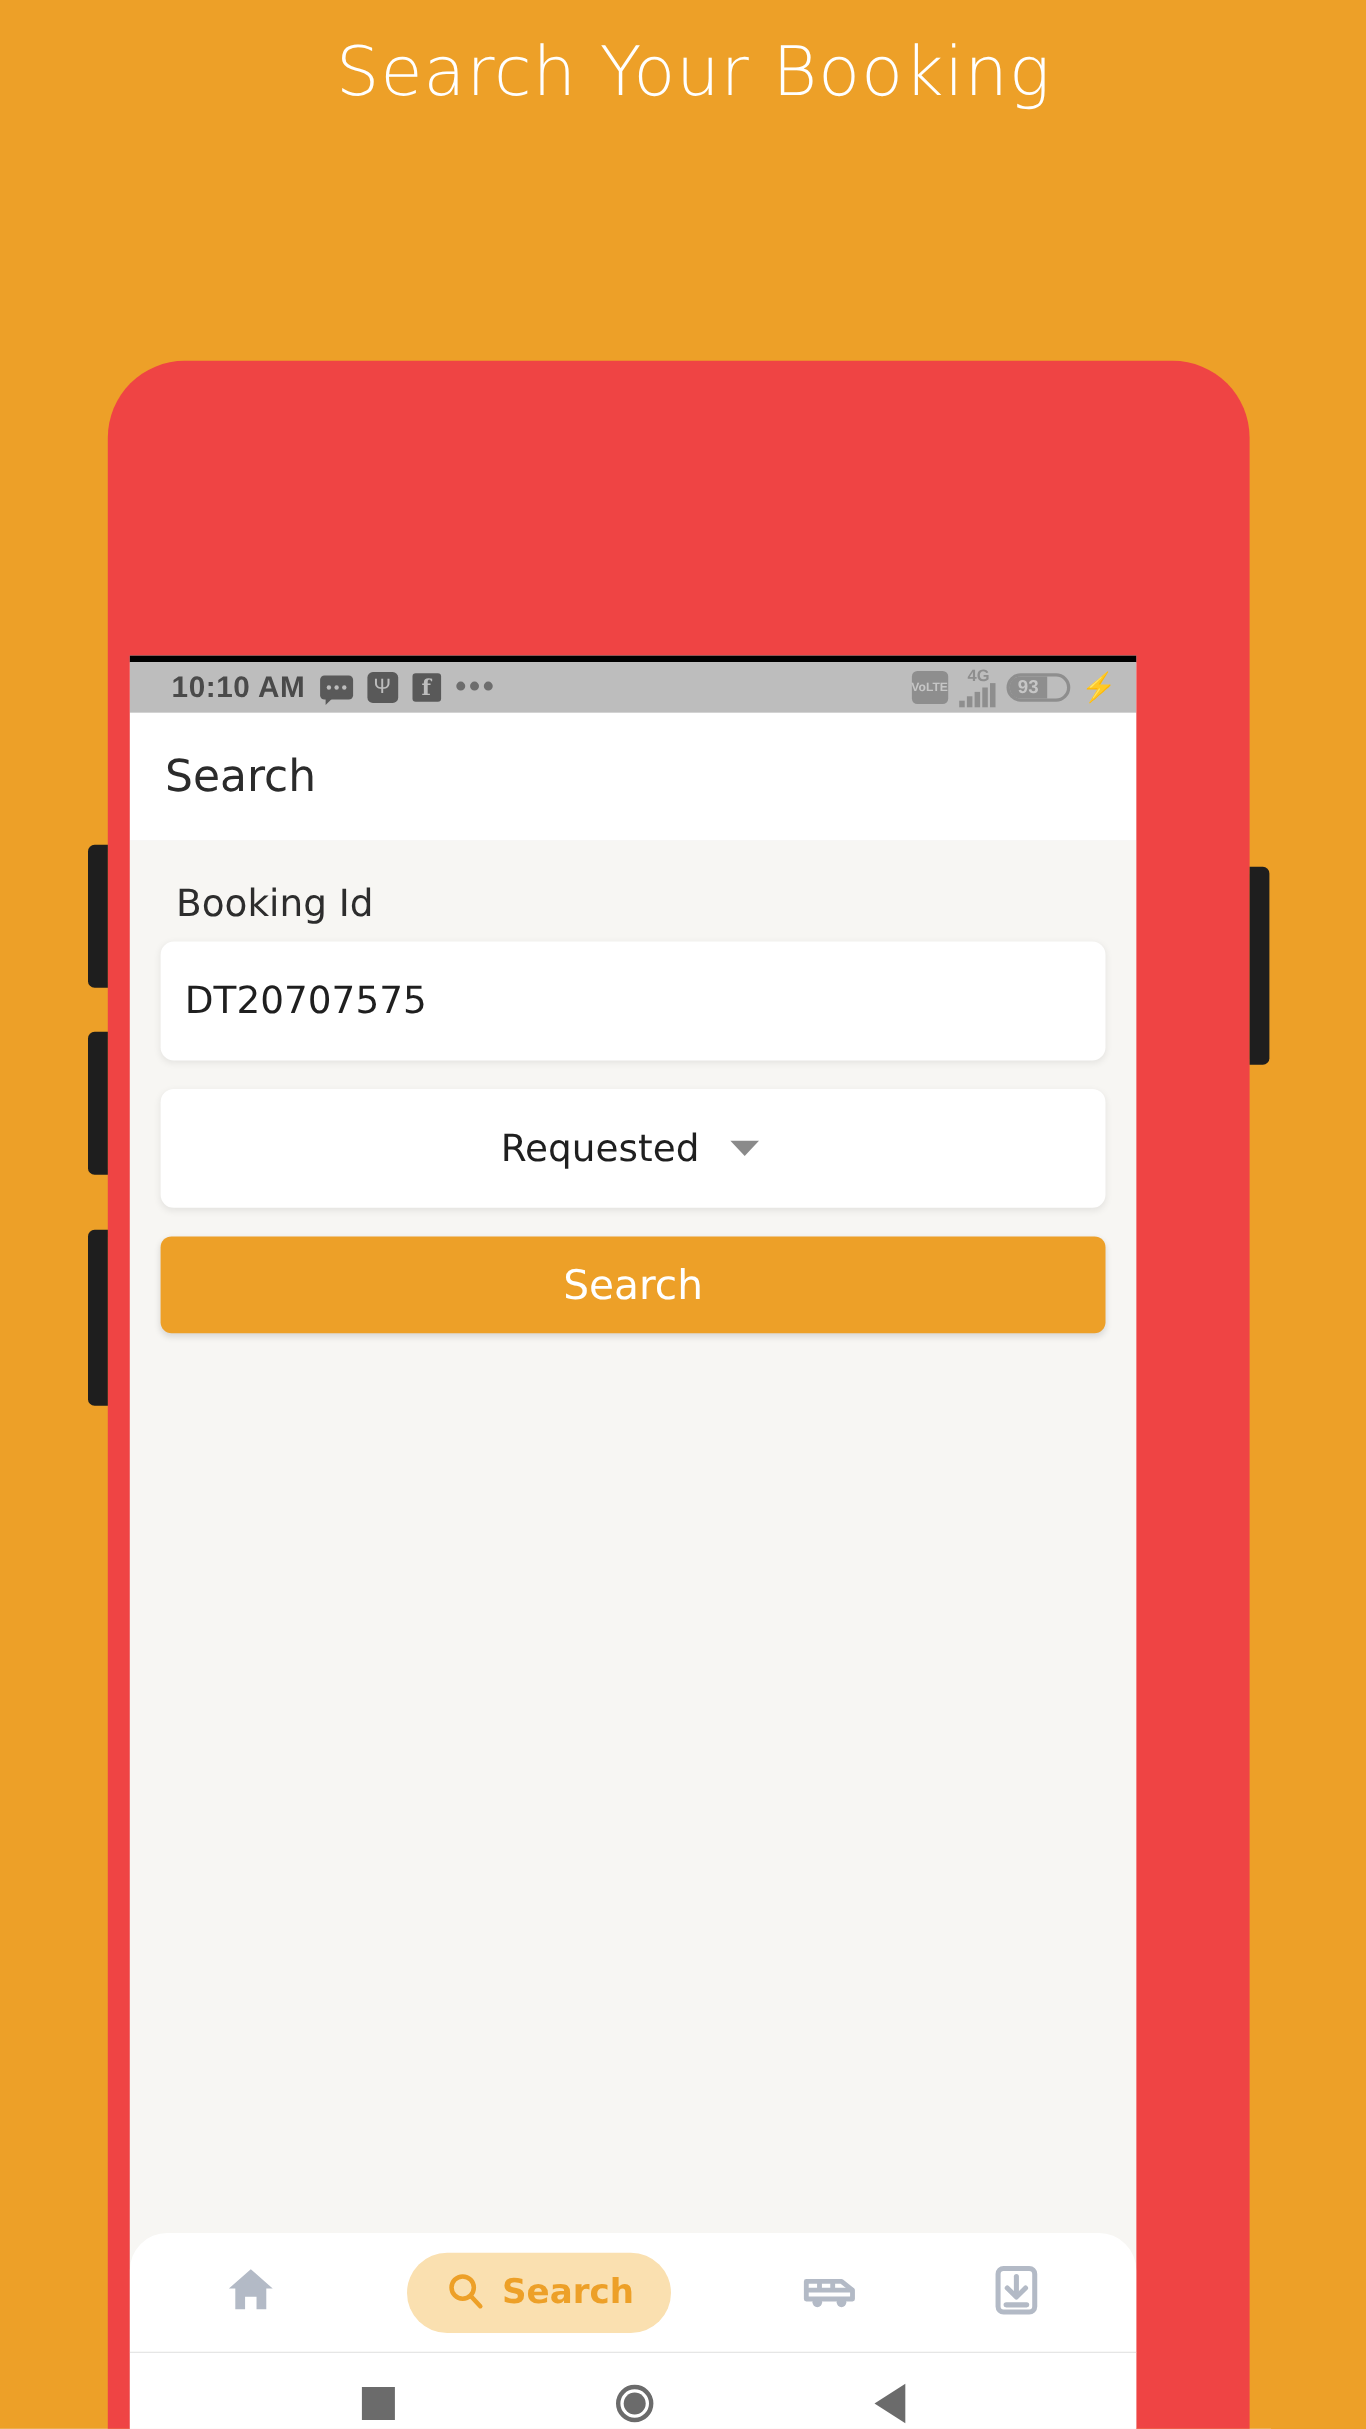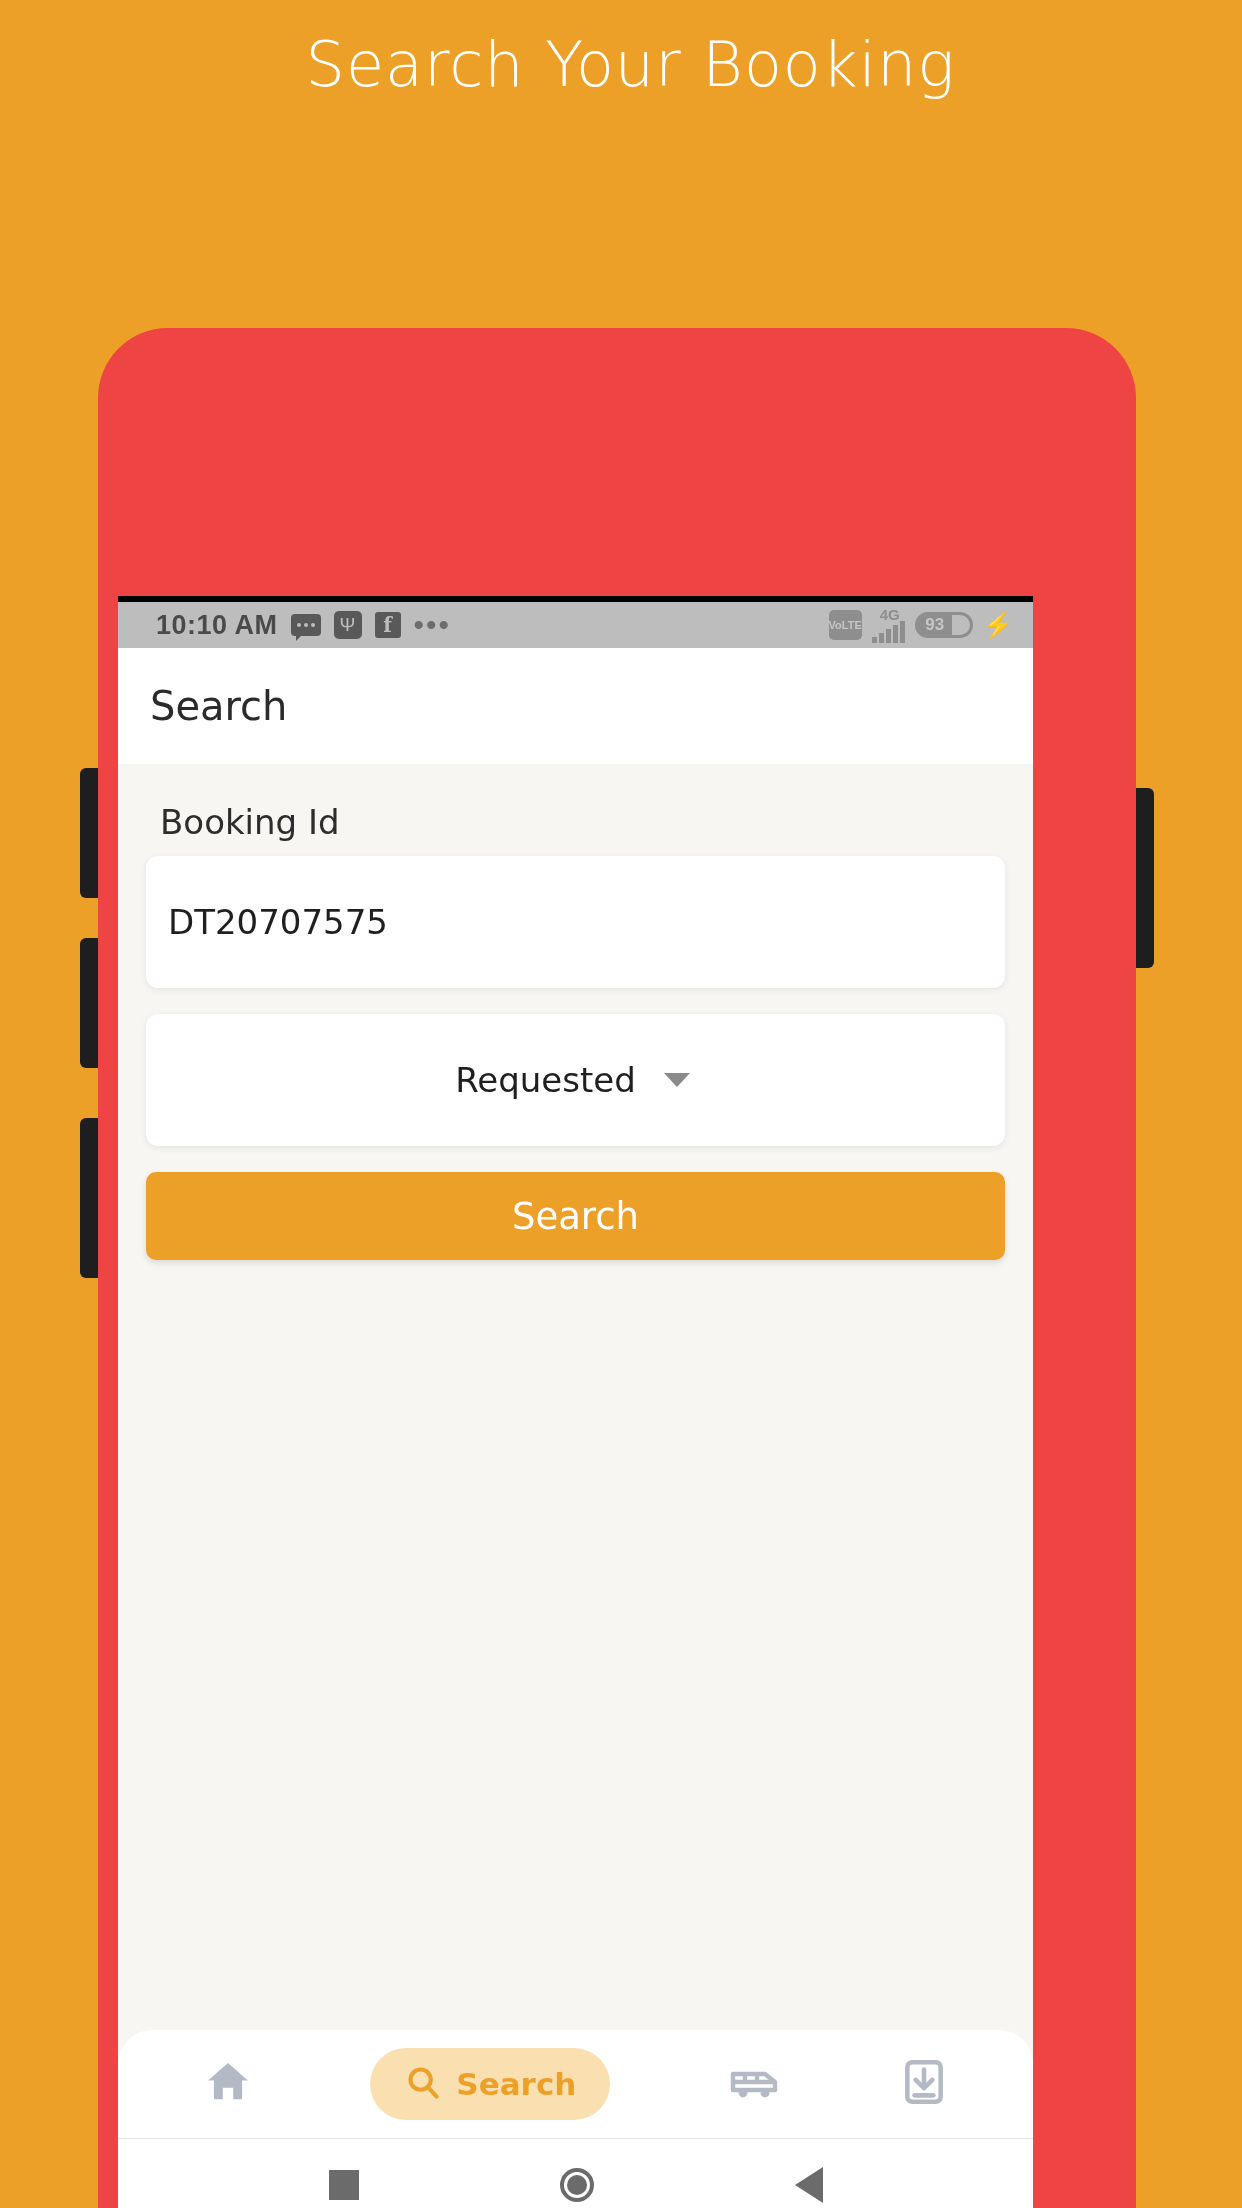--- a/index.html
+++ b/index.html
@@ -135,21 +135,21 @@
   }
   .form-area { padding:38px 28px 12px 28px; }
   .field-label {
     font-size:34px; color:#2d2d2d; font-weight:400;
     margin-left:14px; margin-bottom:14px;
     font-family:"DejaVu Sans", sans-serif;
   }
   .input-card {
     background:#ffffff;
     border-radius:12px;
-    height:132px;
+    height:108px;
     display:flex; align-items:center;
     padding:0 22px;
     box-shadow:0 2px 7px rgba(0,0,0,0.08);
     margin-bottom:26px;
   }
   .input-card .val {
     font-size:34px; color:#1f1f1f;
     font-family:"DejaVu Sans", sans-serif;
   }
   .select-card { justify-content:center;gap:28px; }

